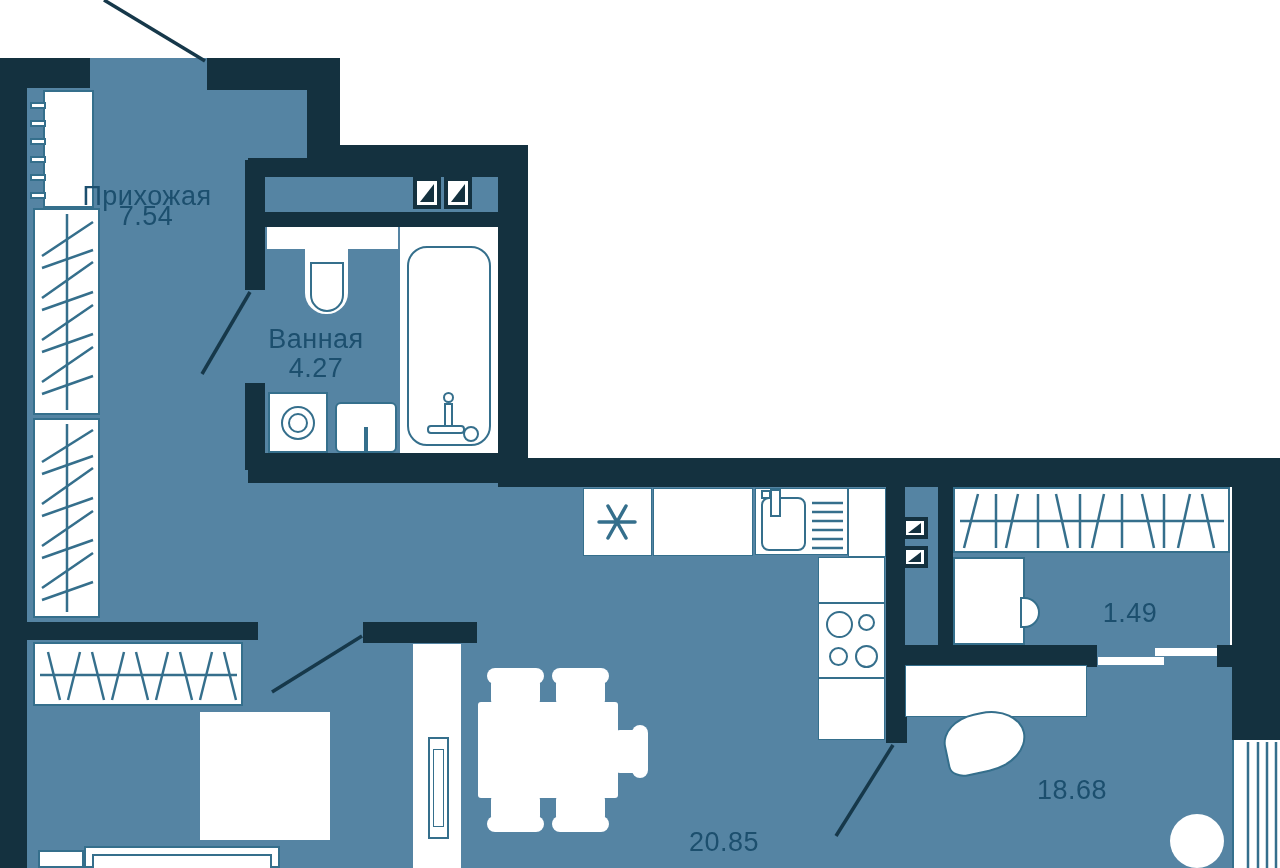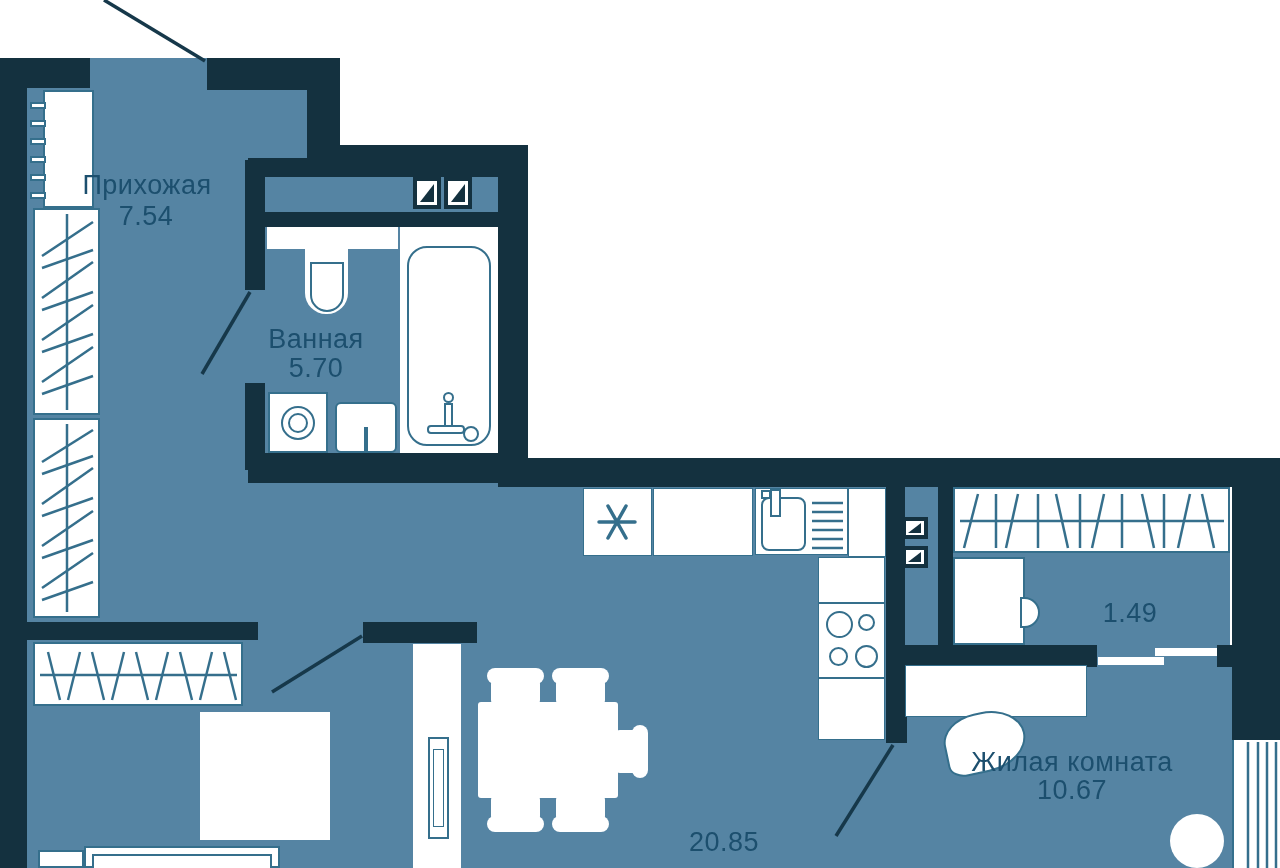--- a/index.html
+++ b/index.html
@@ -233,26 +233,25 @@
     </g>
 
     <g stroke="var(--teal)" stroke-width="2.5">
       <line x1="1248" y1="742" x2="1248" y2="868"></line>
       <line x1="1258" y1="742" x2="1258" y2="868"></line>
       <line x1="1267" y1="742" x2="1267" y2="868"></line>
       <line x1="1276" y1="742" x2="1276" y2="868"></line>
     </g>
   </svg>
 
-  <div class="lbl" style="left:147px;top:185px;">Прихожая</div>
+  <div class="lbl" style="left:147px;top:196px;">Прихожая</div>
   <div class="lbl" style="left:146px;top:216px;">7.54</div>
 
   <div class="lbl" style="left:316px;top:339px;">Ванная</div>
-  <div class="lbl" style="left:316px;top:368px;">5.70</div>
+  <div class="lbl" style="left:316px;top:368px;">4.27</div>
 
   <div class="lbl" style="left:1130px;top:613px;">1.49</div>
 
   <div class="lbl" style="left:724px;top:842px;">20.85</div>
 
-  <div class="lbl" style="left:1072px;top:762px;">Жилая комната</div>
-  <div class="lbl" style="left:1072px;top:790px;">10.67</div>
+  <div class="lbl" style="left:1072px;top:790px;">18.68</div>
 
 </div>
 
 </body></html>

